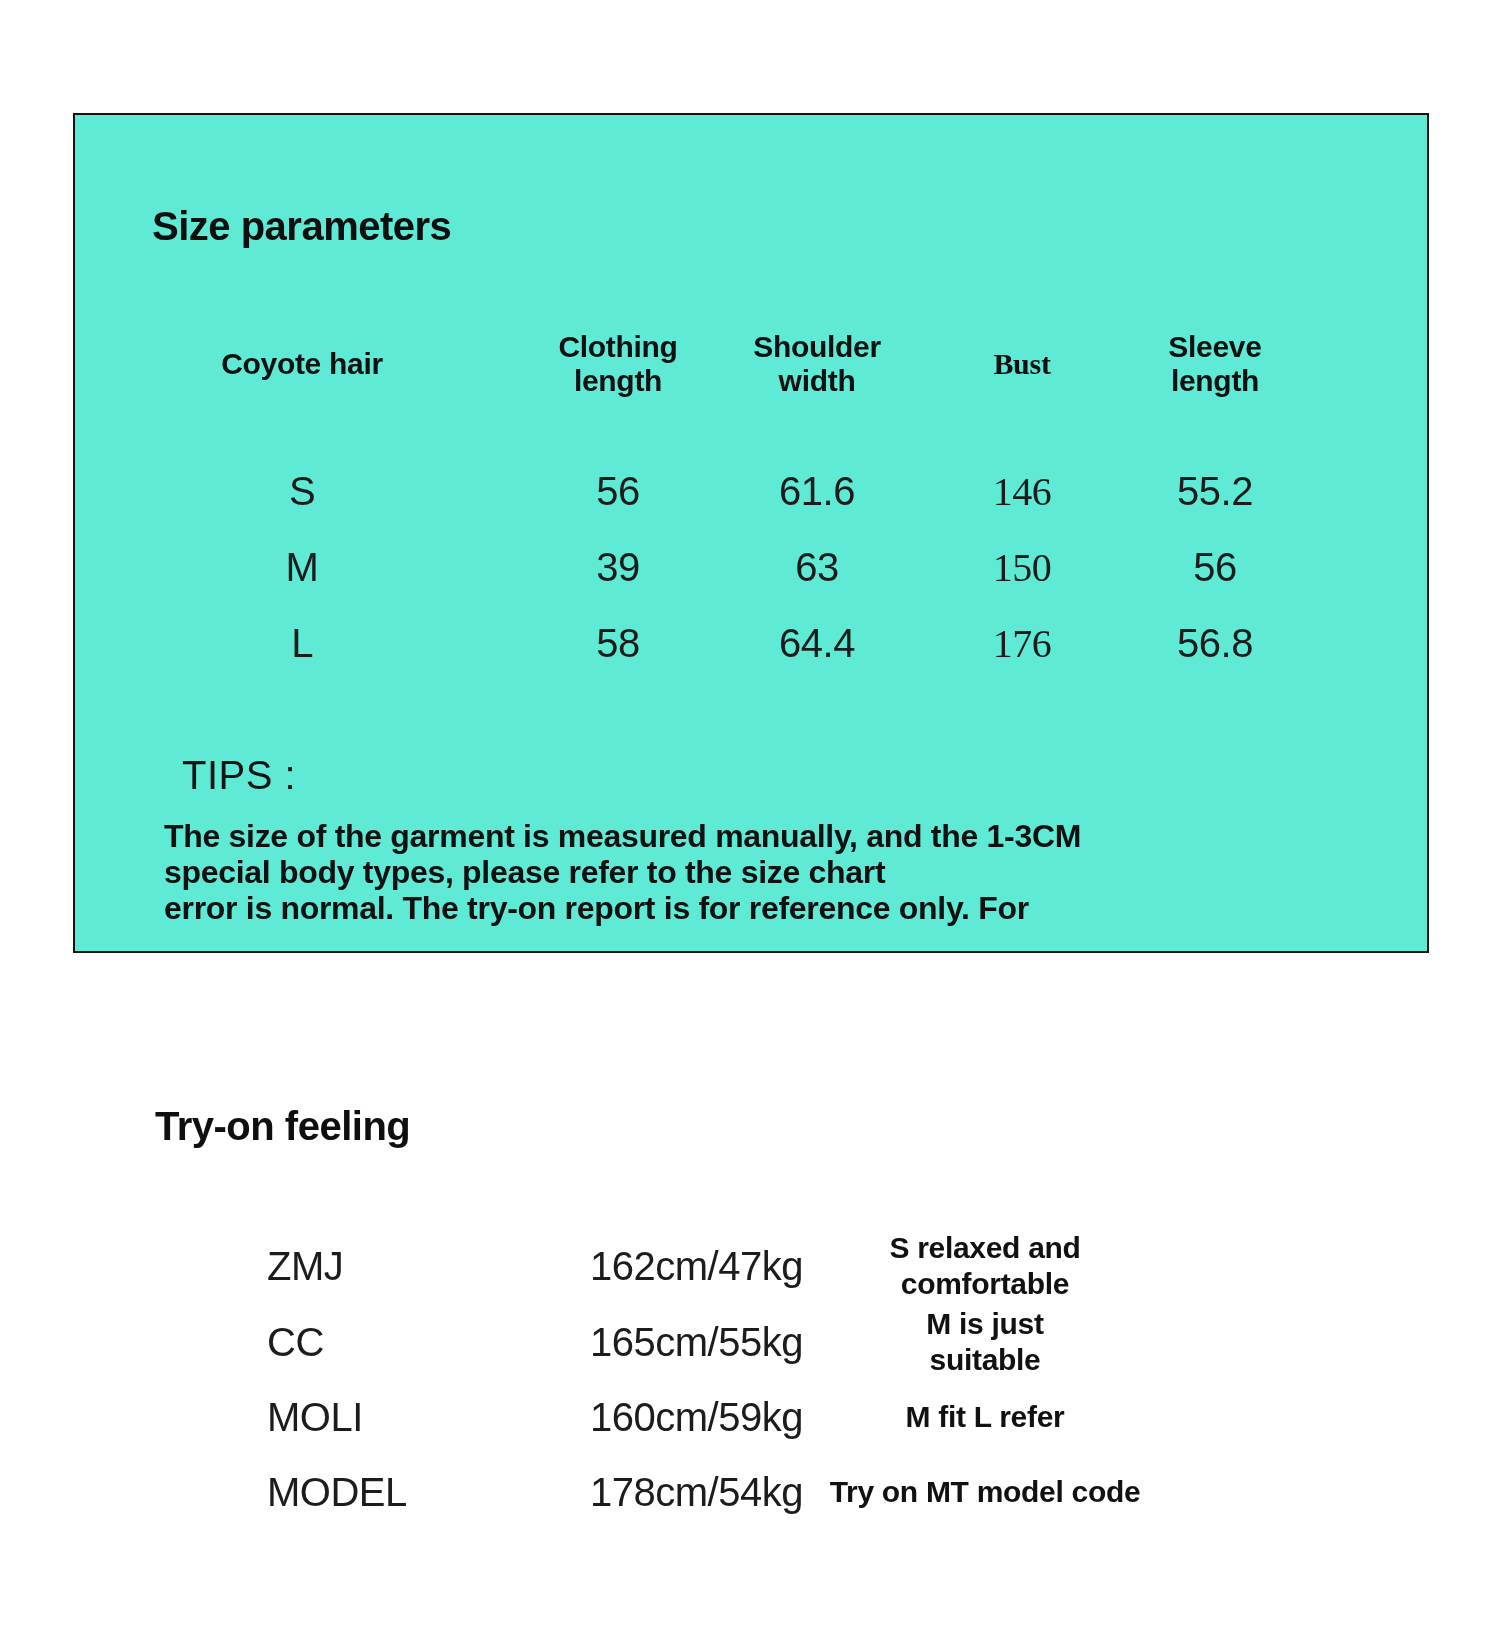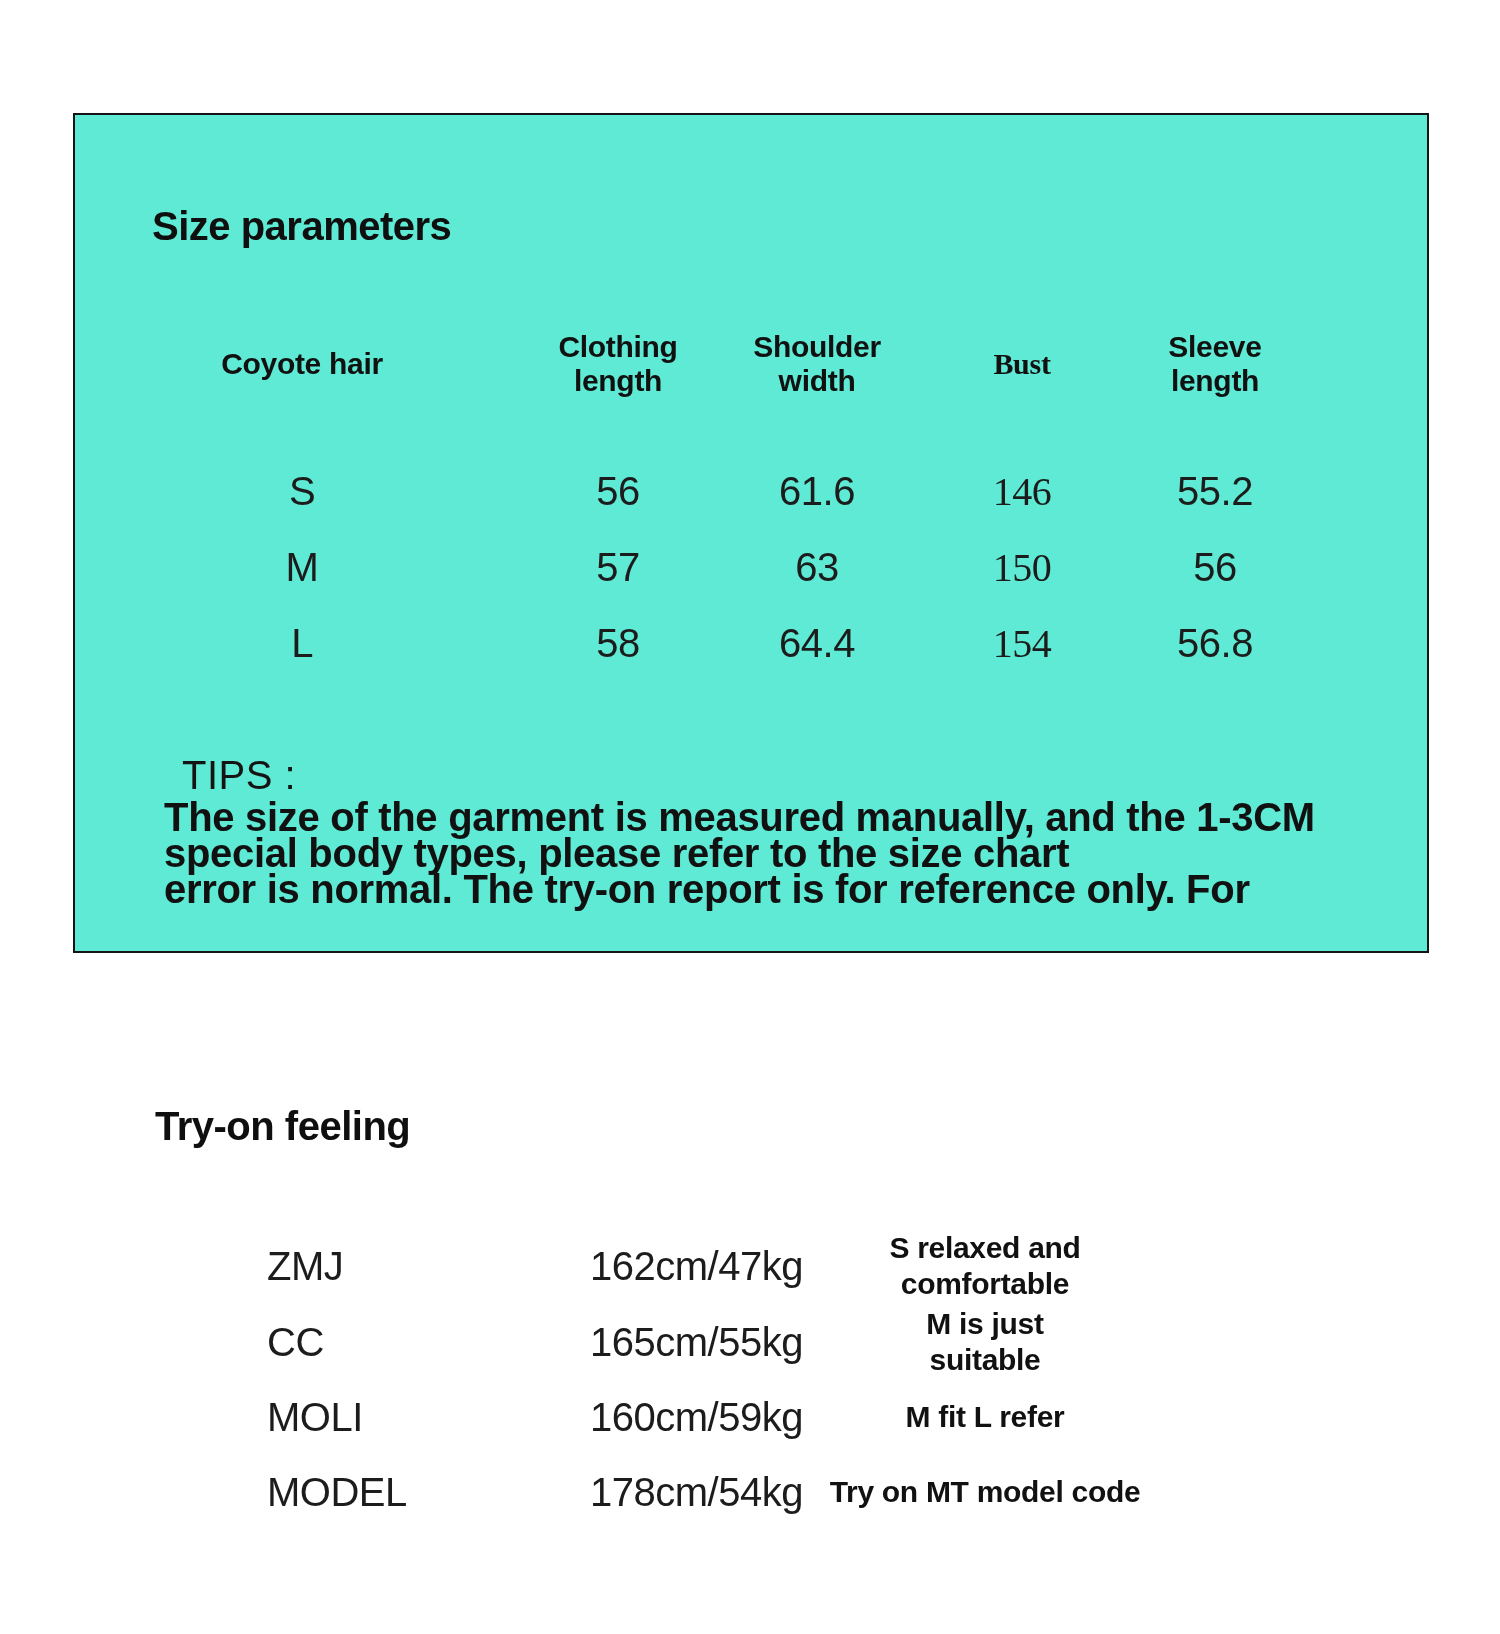--- a/index.html
+++ b/index.html
@@ -45,22 +45,22 @@
   }
   .cell.first{margin-top:49px;}
 
   
   .tips-heading{
     position:absolute;left:107px;top:636px;
     font-size:40px;font-weight:400;letter-spacing:0.5px;
     line-height:48px;color:#141414;white-space:nowrap;
   }
   .tips-body{
-    position:absolute;left:89px;top:684px;
-    font-size:40px;font-weight:bold;line-height:36px;color:#111;
+    position:absolute;left:89px;top:703px;
+    font-size:32px;font-weight:bold;line-height:36px;color:#111;
     letter-spacing:-0.3px;white-space:nowrap;
   }
 
   
   .tryon-title{left:155px;top:1102px;}
   .tryon-row{position:absolute;left:0;width:1333px;height:76px;}
   .row-1{top:1228px;} .row-2{top:1304px;padding-left:28px;} .row-3{top:1379px;} .row-4{top:1454px;}
   .model-name{
     position:absolute;left:267px;top:0;height:100%;
     display:flex;align-items:center;
@@ -97,42 +97,42 @@
       <div class="cell">M</div>
       <div class="cell">L</div>
     </div>
 
     <div class="size-col col-2">
       <div class="th">
         <div>Clothing</div>
         <div>length</div>
       </div>
       <div class="cell first">56</div>
-      <div class="cell">57</div>
+      <div class="cell">39</div>
       <div class="cell">58</div>
     </div>
 
     <div class="size-col col-3">
       <div class="th">
         <div>Shoulder</div>
         <div>width</div>
       </div>
       <div class="cell first">61.6</div>
       <div class="cell">63</div>
       <div class="cell">64.4</div>
     </div>
 
     <div class="size-col col-4">
       <div class="th">
         <div>Bust</div>
         <div></div>
       </div>
       <div class="cell first">146</div>
       <div class="cell">150</div>
-      <div class="cell">154</div>
+      <div class="cell">176</div>
     </div>
 
     <div class="size-col col-5">
       <div class="th">
         <div>Sleeve</div>
         <div>length</div>
       </div>
       <div class="cell first">55.2</div>
       <div class="cell">56</div>
       <div class="cell">56.8</div>

